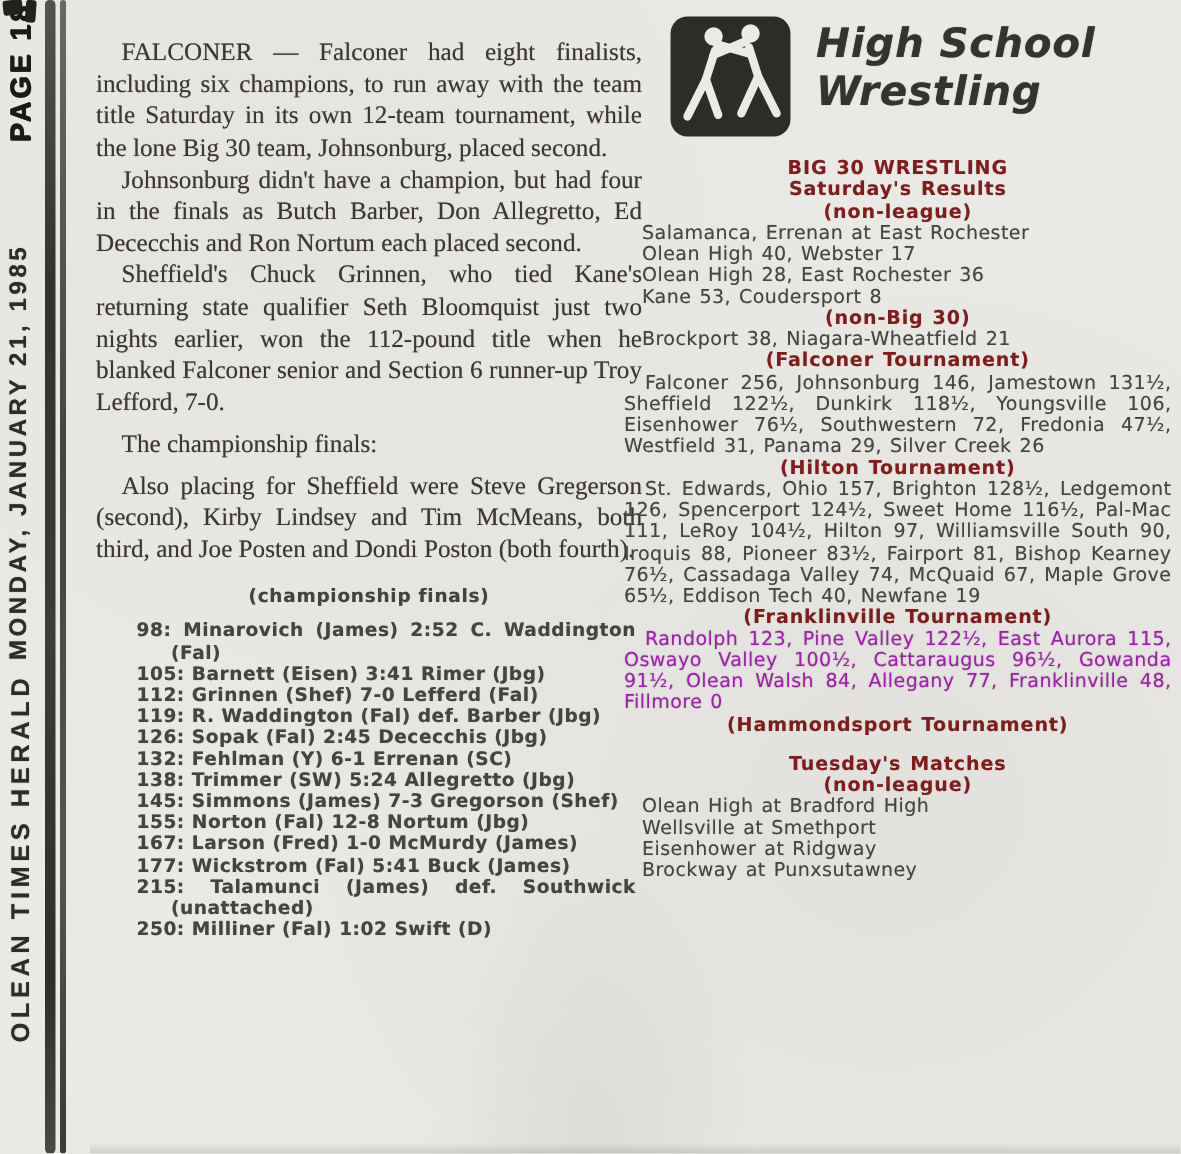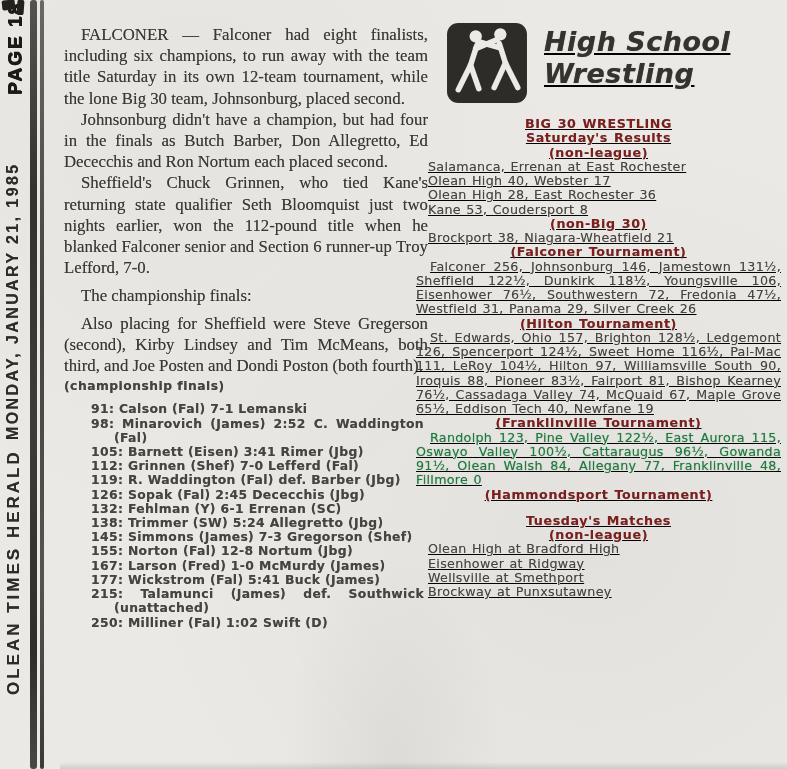--- a/index.html
+++ b/index.html
@@ -43,35 +43,35 @@
     position:absolute;left:64px;top:24px;width:364px;
     font-family:"Liberation Serif",serif;font-size:16.8px;line-height:21.2px;
     color:#3b3831;text-align:justify;
     text-shadow:0 0 0.5px rgba(55,52,45,0.55);
   }
   .apara{margin:0;text-indent:17px;}
   .apara:nth-child(4){margin-top:7px;}
   .apara:nth-child(5){margin-top:6px;}
 
   .finals-caption{
-    
+    margin-top:11px;text-align:center;
     font-family:"DejaVu Sans",sans-serif;font-weight:700;
     font-size:12.3px;letter-spacing:0.5px;color:#45433d;
   }
   .finals-list{
     list-style:none;margin:5px 0 0 0;padding:0 4px 0 0;
     font-family:"DejaVu Sans",sans-serif;font-weight:700;
     font-size:12.4px;line-height:14.2px;letter-spacing:0.35px;
     color:#46443e;text-align:justify;
     text-shadow:0 0 0.5px rgba(66,64,58,0.5);
   }
   .final-item{padding-left:50px;text-indent:-23px;margin:0;}
 
   
-  .results-col{position:absolute;left:416px;top:18px;width:371px;text-decoration:underline;}
+  .results-col{position:absolute;left:416px;top:6px;width:371px;}
   .logo-row{display:flex;align-items:flex-start;margin-left:30px;}
   .logo-icon{width:82px;height:82px;flex:0 0 auto;margin-top:4px;}
   .logo-title{
     margin-left:16px;margin-top:8px;
     font-family:"DejaVu Sans",sans-serif;font-weight:700;font-style:italic;
     font-size:27px;line-height:32px;color:#35332e;letter-spacing:0.5px;
     text-shadow:0 0 0.7px rgba(50,48,43,0.6);
   }
   .logo-title span{display:block;}
 
@@ -79,21 +79,21 @@
     margin-top:13px;
     font-family:"DejaVu Sans",sans-serif;
     font-size:12.7px;line-height:14.25px;
     color:#474540;letter-spacing:0.3px;word-spacing:1px;
     text-shadow:0 0 0.5px rgba(70,68,62,0.45);
   }
   .blk{margin:0;padding-right:6px;}
   .blk-h1,.blk-h2,.blk-label{font-weight:700;text-align:center;letter-spacing:0.6px;color:#7f1d1d;}
   .blk-line{padding-left:12px;}
   .blk-para{text-align:justify;text-indent:14px;}
-  .blk-para_faded{text-align:justify;text-indent:14px;color:#15803d;
+  .blk-para_faded{text-align:justify;text-indent:14px;color:#a21caf;
                   text-shadow:0 0 1px rgba(148,145,138,0.9);}
   .blk-gap{height:12px;}
 
   .bottom-shade{position:absolute;left:60px;right:0;bottom:0;height:7px;
     background:linear-gradient(180deg,transparent,rgba(110,108,102,0.22));}
 </style>
 </head>
 <body>
 
 <div class="page">
@@ -111,21 +111,20 @@
   <div class="article">
     <div id="article-paragraphs">
         <p class="apara">FALCONER — Falconer had eight finalists, including six champions, to run away with the team title Saturday in its own 12-team tournament, while the lone Big 30 team, Johnsonburg, placed second.</p>
         <p class="apara">Johnsonburg didn't have a champion, but had four in the finals as Butch Barber, Don Allegretto, Ed Dececchis and Ron Nortum each placed second.</p>
         <p class="apara">Sheffield's Chuck Grinnen, who tied Kane's returning state qualifier Seth Bloomquist just two nights earlier, won the 112-pound title when he blanked Falconer senior and Section 6 runner-up Troy Lefford, 7-0.</p>
         <p class="apara">The championship finals:</p>
         <p class="apara">Also placing for Sheffield were Steve Gregerson (second), Kirby Lindsey and Tim McMeans, both third, and Joe Posten and Dondi Poston (both fourth).</p>
       </div>
     <div class="finals-caption">(championship finals)</div>
     <ul class="finals-list" id="finals-list">
-        <li class="final-item">91: Calson (Fal) 7-1 Lemanski</li>
         <li class="final-item">98: Minarovich (James) 2:52 C. Waddington (Fal)</li>
         <li class="final-item">105: Barnett (Eisen) 3:41 Rimer (Jbg)</li>
         <li class="final-item">112: Grinnen (Shef) 7-0 Lefferd (Fal)</li>
         <li class="final-item">119: R. Waddington (Fal) def. Barber (Jbg)</li>
         <li class="final-item">126: Sopak (Fal) 2:45 Dececchis (Jbg)</li>
         <li class="final-item">132: Fehlman (Y) 6-1 Errenan (SC)</li>
         <li class="final-item">138: Trimmer (SW) 5:24 Allegretto (Jbg)</li>
         <li class="final-item">145: Simmons (James) 7-3 Gregorson (Shef)</li>
         <li class="final-item">155: Norton (Fal) 12-8 Nortum (Jbg)</li>
         <li class="final-item">167: Larson (Fred) 1-0 McMurdy (James)</li>
@@ -169,20 +168,20 @@
         <div class="blk blk-para">Falconer 256, Johnsonburg 146, Jamestown 131½, Sheffield 122½, Dunkirk 118½, Youngsville 106, Eisenhower 76½, Southwestern 72, Fredonia 47½, Westfield 31, Panama 29, Silver Creek 26</div>
         <div class="blk blk-label">(Hilton Tournament)</div>
         <div class="blk blk-para">St. Edwards, Ohio 157, Brighton 128½, Ledgemont 126, Spencerport 124½, Sweet Home 116½, Pal-Mac 111, LeRoy 104½, Hilton 97, Williamsville South 90, Iroquis 88, Pioneer 83½, Fairport 81, Bishop Kearney 76½, Cassadaga Valley 74, McQuaid 67, Maple Grove 65½, Eddison Tech 40, Newfane 19</div>
         <div class="blk blk-label">(Franklinville Tournament)</div>
         <div class="blk blk-para_faded">Randolph 123, Pine Valley 122½, East Aurora 115, Oswayo Valley 100½, Cattaraugus 96½, Gowanda 91½, Olean Walsh 84, Allegany 77, Franklinville 48, Fillmore 0</div>
         <div class="blk blk-label">(Hammondsport Tournament)</div>
         <div class="blk blk-gap"></div>
         <div class="blk blk-h2">Tuesday's Matches</div>
         <div class="blk blk-label">(non-league)</div>
         <div class="blk blk-line">Olean High at Bradford High</div>
+        <div class="blk blk-line">Wellsville at Smethport</div>
         <div class="blk blk-line">Eisenhower at Ridgway</div>
-        <div class="blk blk-line">Wellsville at Smethport</div>
         <div class="blk blk-line">Brockway at Punxsutawney</div>
       </div>
   </div>
 
   <div class="bottom-shade"></div>
 </div>
 
 </body></html>

